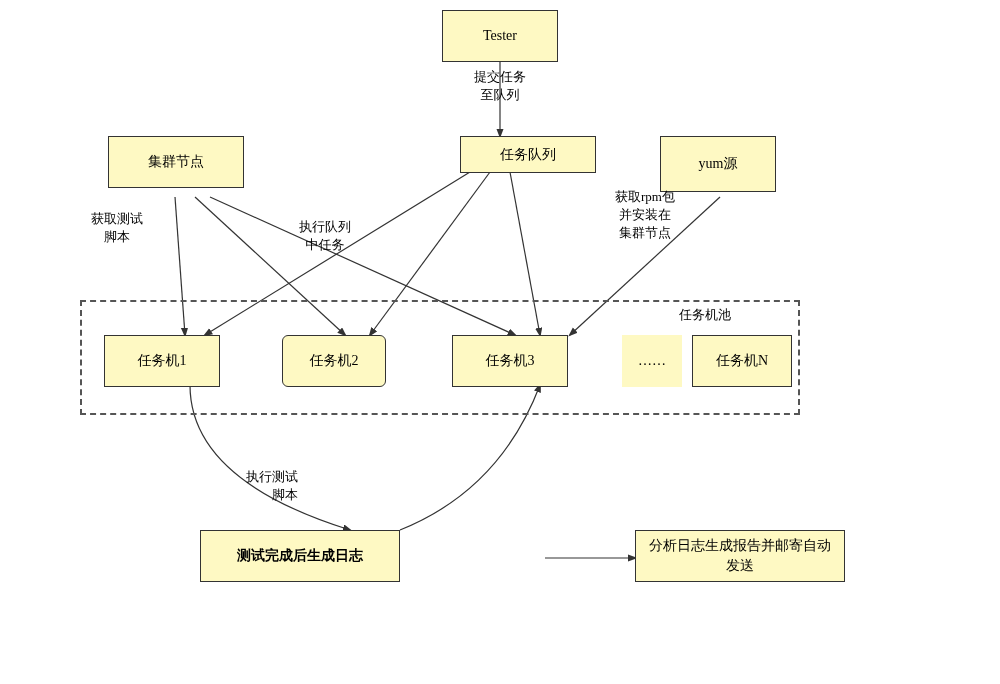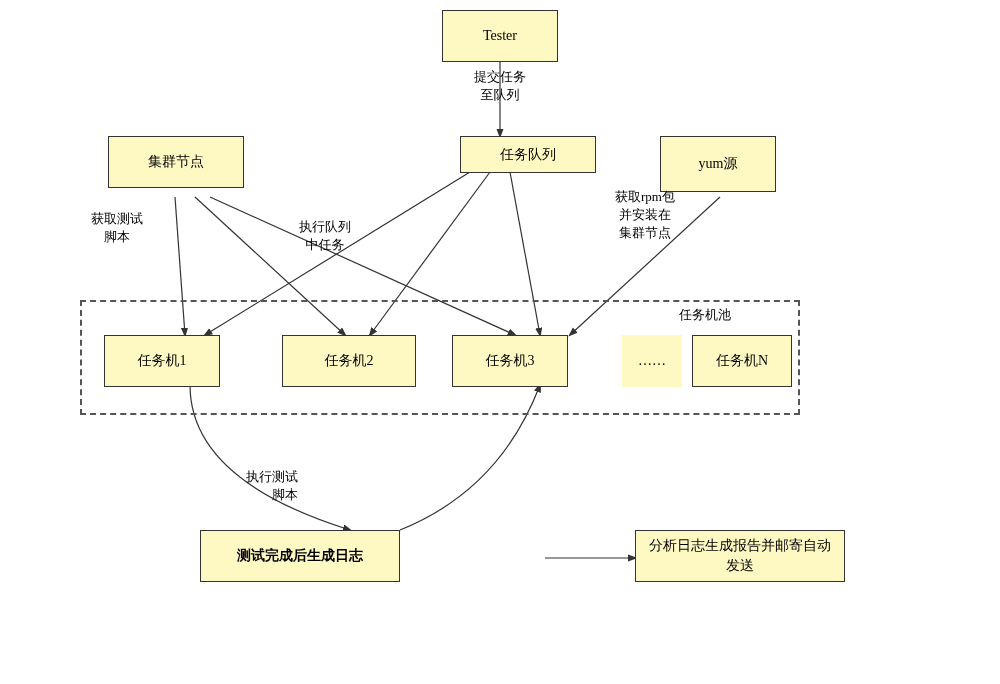--- a/index.html
+++ b/index.html
@@ -140,21 +140,21 @@
   </div>
 
   <div class="label" style="left:665px; top:306px; width:80px;">
     <span>任务机池</span>
   </div>
 
   <div class="box" style="left:104px; top:335px; width:116px; height:52px;">
     <span>任务机1</span>
   </div>
 
-  <div class="box" style="left:282px; top:335px; width:134px; height:52px;">
+  <div class="box" style="left:282px; top:335px; width:104px; height:52px;border-radius:6px;">
     <span>任务机2</span>
   </div>
 
   <div class="box" style="left:452px; top:335px; width:116px; height:52px;">
     <span>任务机3</span>
   </div>
 
   <div class="box" style="left:622px; top:335px; width:60px; height:52px; border:none;">
     <span>……</span>
   </div>

